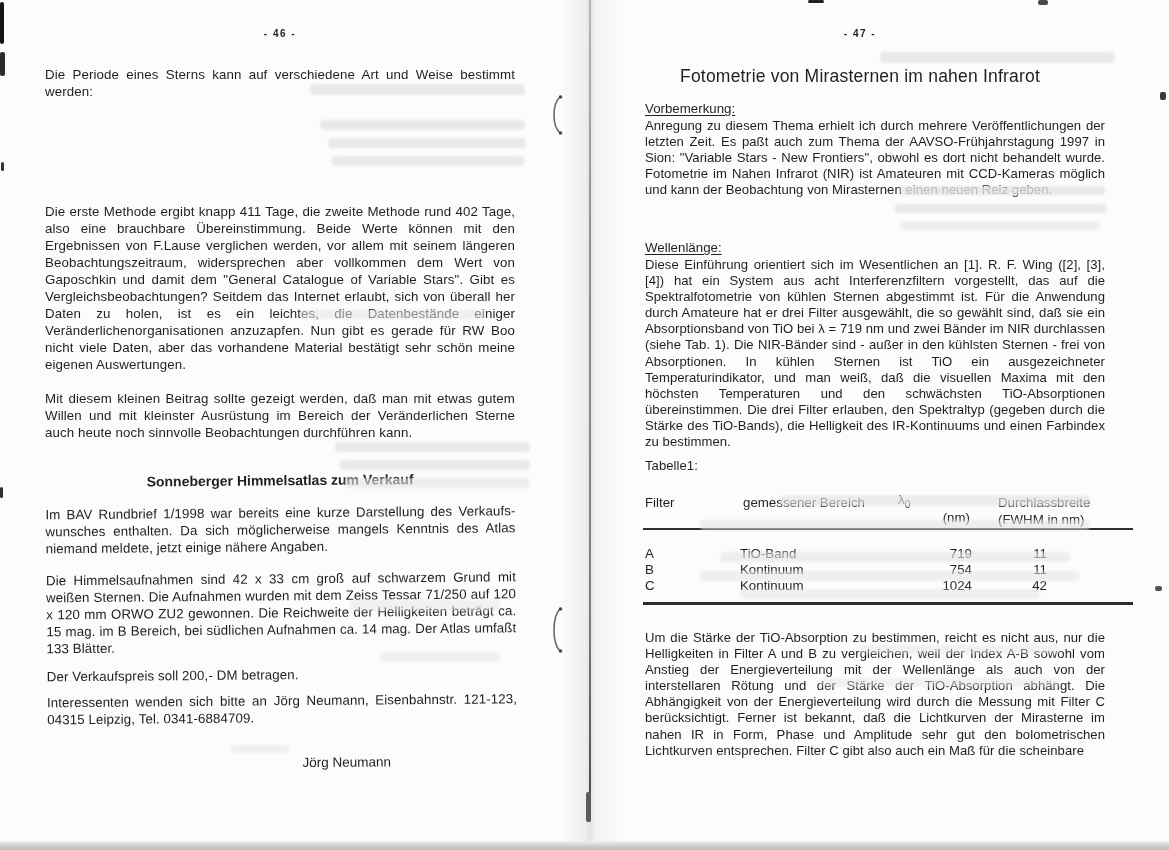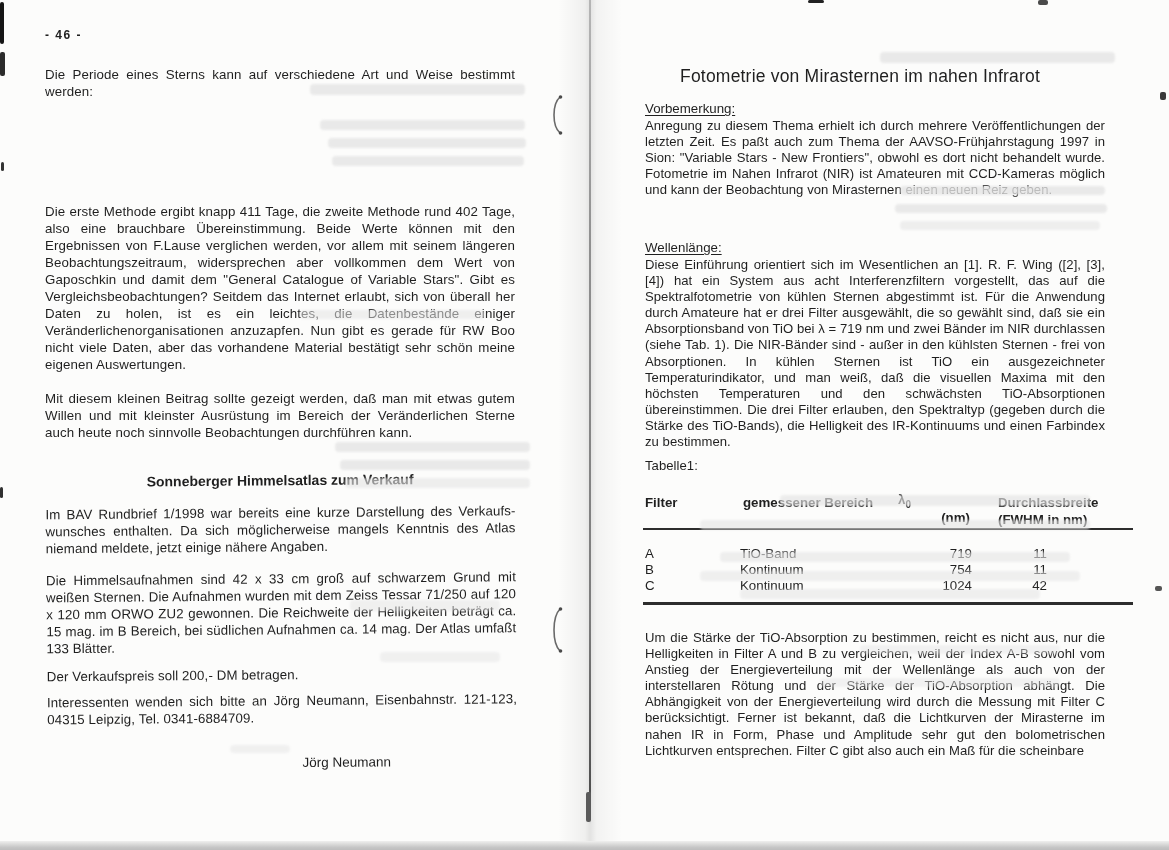--- a/index.html
+++ b/index.html
@@ -5,32 +5,32 @@
   html,body{margin:0;padding:0;}
   body{
     width:1169px;height:850px;position:relative;overflow:hidden;
     background:#fcfcfb;color:#1f1f1f;
     font-family:"Liberation Sans","DejaVu Sans",sans-serif;
   }
   .page{position:absolute;top:0;height:850px;}
   #left-page{left:45px;width:470px;}
   #right-page{left:645px;width:490px;}
   .abs{position:absolute;}
-  .pagenum{font-weight:bold;font-size:12px;letter-spacing:1.5px;text-align:left;width:100%;}
+  .pagenum{font-weight:bold;font-size:10px;letter-spacing:1.5px;text-align:center;width:100%;}
   .body-text{font-size:13.3px;line-height:17px;text-align:justify;letter-spacing:.1px;}
   .body-text-r{font-size:13.1px;line-height:16.1px;text-align:justify;letter-spacing:.05px;}
   .bullet{padding-left:14px;text-indent:-14px;text-align:left;margin-bottom:1px;}
   .sale-block{transform:rotate(-0.5deg);transform-origin:40px 0;}
   .sale-heading{font-weight:bold;font-size:14px;text-align:center;width:100%;}
   .doc-title{font-size:17.5px;text-align:center;width:100%;letter-spacing:.2px;}
   .sec-heading{font-size:13.3px;text-decoration:underline;text-underline-offset:2px;}
   .signature{font-size:13.5px;margin-top:16px;}
   
   #filter-table{left:-2px;top:490px;width:492px;font-size:13.3px;}
-  .t-head{position:absolute;white-space:nowrap;font-weight:bold;}
+  .t-head{position:absolute;white-space:nowrap;}
   .t-rule{position:absolute;left:0;width:490px;background:#2d2d2d;}
   .t-row{position:absolute;left:2px;width:404px;display:grid;grid-template-columns:95px 135px 97px 75px;}
   .t-row .num{text-align:right;}
   sub{font-size:10px;}
   
   .ghost{position:absolute;background:#e5e5e5;border-radius:4px;filter:blur(1.3px);opacity:.8;}
   .speck{position:absolute;background:#222;border-radius:2px;}
   #fold-shade{left:558px;top:0;width:64px;height:842px;
     background:linear-gradient(to right,rgba(0,0,0,0) 0%,rgba(0,0,0,.05) 42%,rgba(0,0,0,.10) 50%,rgba(0,0,0,.04) 60%,rgba(0,0,0,0) 100%);}
   #fold-line{left:589px;top:0;width:2px;height:824px;
@@ -59,20 +59,21 @@
     <div class="abs sale-heading" style="top:0;">Sonneberger Himmelsatlas zum Verkauf</div>
     <div class="abs body-text" style="top:32px;left:0;width:470px;">Im BAV Rundbrief 1/1998 war bereits eine kurze Darstellung des Verkaufs­wunsches enthalten. Da sich möglicherweise mangels Kenntnis des Atlas niemand meldete, jetzt einige nähere Angaben.</div>
     <div class="abs body-text" style="top:98px;left:0;width:470px;">Die Himmelsaufnahmen sind 42 x 33 cm groß auf schwarzem Grund mit weißen Sternen. Die Aufnahmen wurden mit dem Zeiss Tessar 71/250 auf 120 x 120 mm ORWO ZU2 gewonnen. Die Reichweite der Helligkeiten beträgt ca. 15 mag. im B Bereich, bei südlichen Aufnahmen ca. 14 mag. Der Atlas umfaßt 133 Blätter.</div>
     <div class="abs body-text" style="top:194px;left:0;width:470px;">Der Verkaufspreis soll 200,- DM betragen.</div>
     <div class="abs body-text" style="top:220px;left:0;width:470px;">Interessenten wenden sich bitte an Jörg Neumann, Eisenbahnstr. 121-123, 04315 Leipzig, Tel. 0341-6884709.</div>
     <div class="abs signature" style="top:267px;left:255px;">Jörg Neumann</div>
   </div>
 </div>
 
 <div class="page" id="right-page">
+  <div class="abs pagenum" style="top:28px;left:-15px;width:460px;">- 47 -</div>
 
   <div class="abs doc-title" style="top:66px;left:-15px;width:460px;">Fotometrie von Mirasternen im nahen Infrarot</div>
 
   <div class="abs sec-heading" style="top:101px;left:0;">Vorbemerkung:</div>
   <div class="abs body-text-r" style="top:118px;left:0;width:460px;">Anregung zu diesem Thema erhielt ich durch mehrere Veröffentlichungen der letzten Zeit. Es paßt auch zum Thema der AAVSO-Frühjahrstagung 1997 in Sion: "Variable Stars - New Frontiers", obwohl es dort nicht behandelt wurde. Fotometrie im Nahen Infrarot (NIR) ist Amateuren mit CCD-Kameras möglich und kann der Beobachtung von Mirasternen einen neuen Reiz geben.</div>
 
   <div class="abs sec-heading" style="top:240px;left:0;">Wellenlänge:</div>
   <div class="abs body-text-r" style="top:257px;left:0;width:460px;">Diese Einführung orientiert sich im Wesentlichen an [1]. R. F. Wing ([2], [3], [4]) hat ein System aus acht Interferenzfiltern vorgestellt, das auf die Spektralfotometrie von kühlen Sternen abgestimmt ist. Für die Anwendung durch Amateure hat er drei Filter ausgewählt, die so gewählt sind, daß sie ein Absorptionsband von TiO bei λ = 719 nm und zwei Bänder im NIR durchlassen (siehe Tab. 1). Die NIR-Bänder sind - außer in den kühlsten Sternen - frei von Absorptionen. In kühlen Sternen ist TiO ein ausgezeichneter Temperaturindikator, und man weiß, daß die visuellen Maxima mit den höchsten Temperaturen und den schwächsten TiO-Absorptionen übereinstimmen. Die drei Filter erlauben, den Spektraltyp (gegeben durch die Stärke des TiO-Bands), die Helligkeit des IR-Kontinuums und einen Farbindex zu bestimmen.</div>
 
   <div class="abs body-text-r" style="top:458px;left:0;text-align:left;">Tabelle1:</div>

